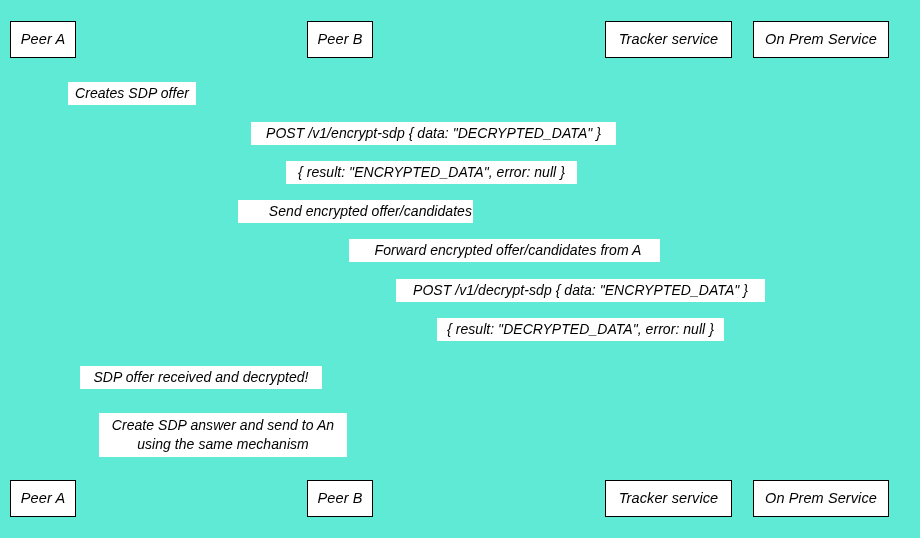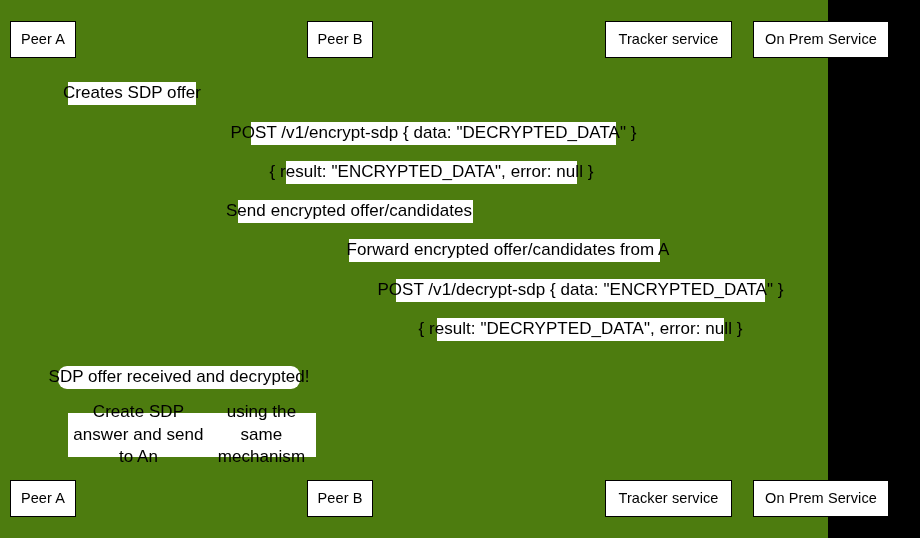--- a/index.html
+++ b/index.html
@@ -13,23 +13,24 @@
     height: 538px;
     position: relative;
     overflow: hidden;
     font-family: "Liberation Sans", sans-serif;
     -webkit-font-smoothing: antialiased;
   }
   #diagram {
     position: absolute;
     left: 0;
     top: 0;
-    width: 828px;
+    width: 920px;
     height: 538px;
-    background: #4d7c0f;
+    background: #5eead4;
+    font-style: italic;
   }
   .participant {
     position: absolute;
     background: #ffffff;
     color: #000000;
     border: 1px solid #000000;
     box-sizing: border-box;
     display: flex;
     align-items: center;
     justify-content: center;
@@ -40,33 +41,34 @@
     height: 37px;
   }
   .msg-label {
     position: absolute;
     background: #ffffff;
     color: #000000;
     box-sizing: border-box;
     display: flex;
     align-items: center;
     justify-content: center;
-    font-size: 17px;
+    font-size: 14px;
     line-height: 1.18;
     letter-spacing: 0.05px;
     white-space: nowrap;
     height: 23px;
     padding: 0 1px;
   }
   .msg-label.two-line {
     height: 44px;
     white-space: normal;
     text-align: center;
-    flex-direction: row;
+    flex-direction: column;
     line-height: 1.35;
+    margin-left: 31px;
   }
   .msg-label.two-line span {
     display: block;
   }
 </style>
 </head>
 <body>
 
 <div id="diagram">
 
@@ -107,21 +109,21 @@
   </div>
 
   <div class="msg-label" style="left:396px; top:279px; width:369px;">
     <span>POST /v1/decrypt-sdp { data: "ENCRYPTED_DATA" }</span>
   </div>
 
   <div class="msg-label" style="left:437px; top:318px; width:287px;">
     <span>{ result: "DECRYPTED_DATA", error: null }</span>
   </div>
 
-  <div class="msg-label" style="left:58px; top:366px; width:242px;border-radius:9px;">
+  <div class="msg-label" style="left:80px; top:366px; width:242px;">
     <span>SDP offer received and decrypted!</span>
   </div>
 
   <div class="msg-label two-line" style="left:68px; top:413px; width:248px;">
     <span>Create SDP answer and send to An</span>
     <span>using the same mechanism</span>
   </div>
 
   <div class="participant" style="left:10px; top:480px; width:66px;">
     <span>Peer A</span>

